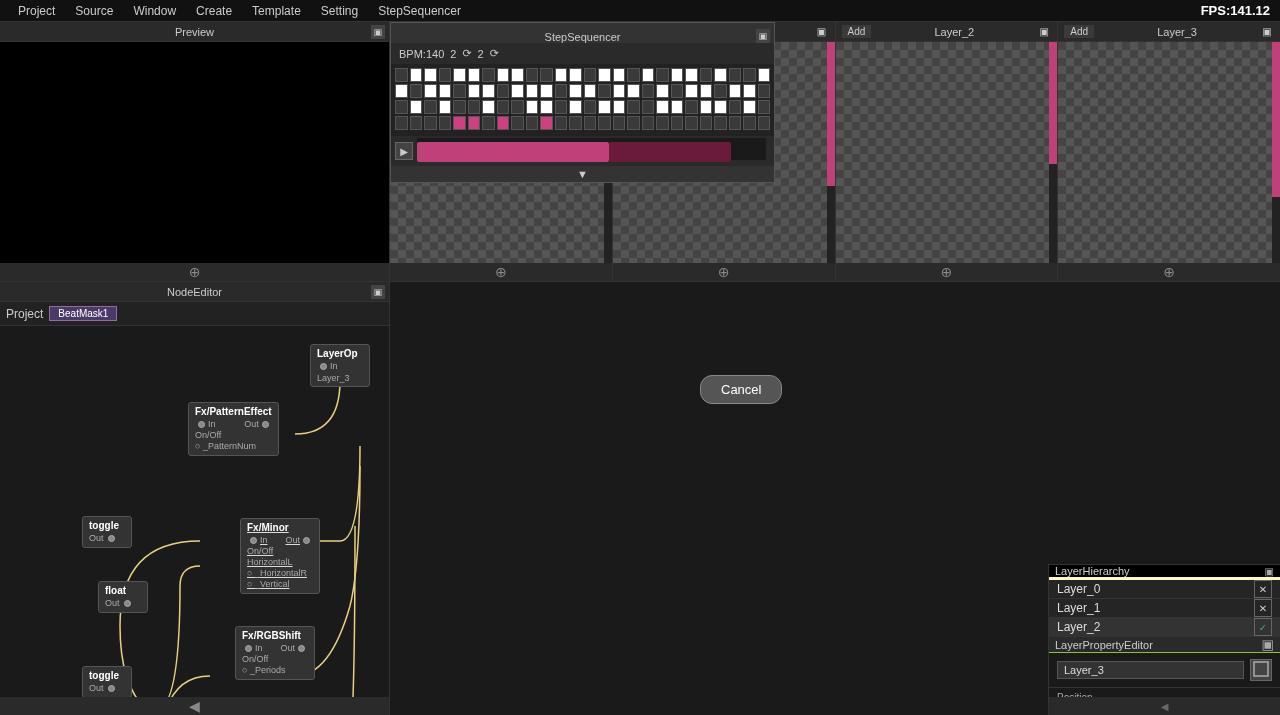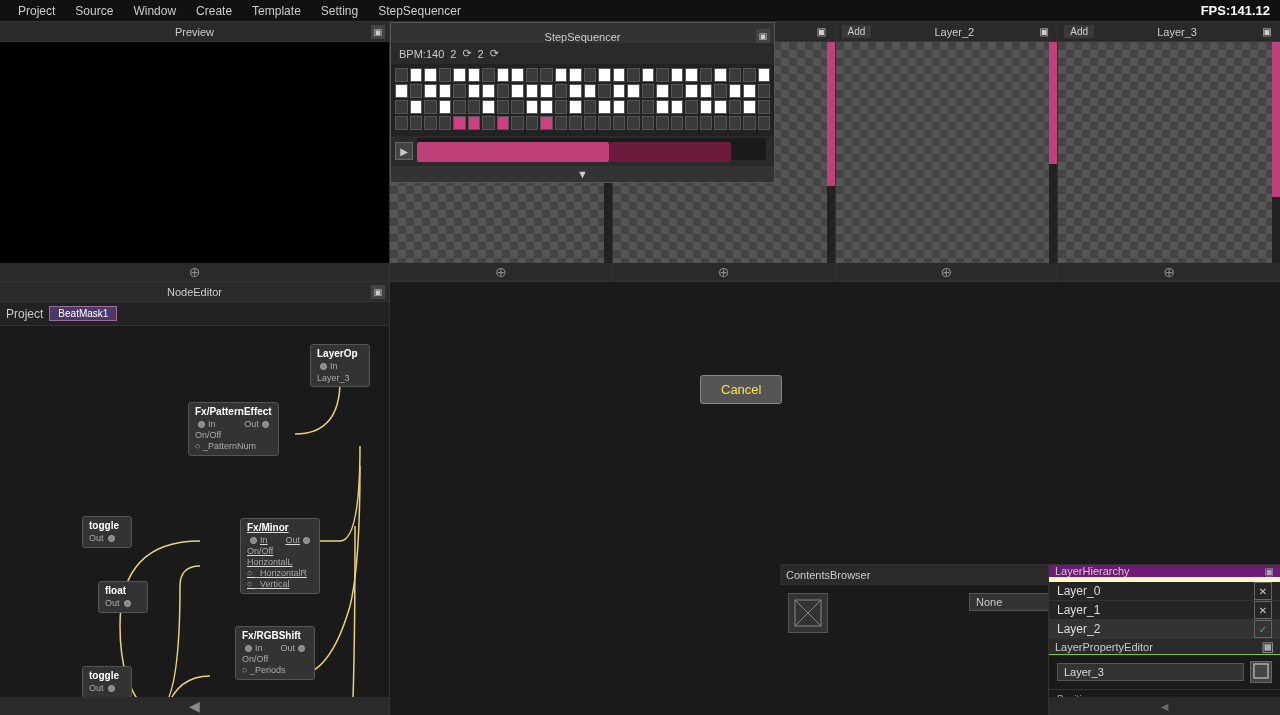--- a/index.html
+++ b/index.html
@@ -358,25 +358,25 @@
     
     #cancel-overlay {
       position: absolute;
       left: 700px;
       top: 375px;
       z-index: 20;
     }
     #cancel-btn {
       background: #555;
       border: 1px solid #888;
-      color: #fde047;
+      color: #ffffff;
       padding: 6px 20px;
       cursor: pointer;
       font-size: 13px;
-      border-radius: 3px;
+      border-radius: 12px;
       text-align: right;
     }
 
     
     #contents-browser {
       position: absolute;
       left: 390px;
       top: 282px;
       right: 210px;
       bottom: 0;
@@ -439,29 +439,29 @@
       top: 282px;
       width: 232px;
       bottom: 0;
       background: #1a1a1a;
       border-left: 1px solid #333;
       border-top: 1px solid #333;
       display: flex;
       flex-direction: column;
     }
     #lh-header {
-      background: #701a75;
+      background: #000000;
       height: 20px;
       display: flex;
       align-items: center;
       justify-content: space-between;
       padding: 0 6px;
       font-size: 11px;
       color: #ccc;
-      border-bottom: 5px solid #fef9c3;
+      border-bottom: 3px solid #fef9c3;
     }
     .lh-icon {
       background: none;
       border: none;
       color: #aaa;
       cursor: pointer;
       font-size: 10px;
     }
 
     
@@ -791,40 +791,20 @@
           </div>
         </div>
         <div class="layer-bottom-bar">
           <span class="move-icon">⊕</span>
         </div>
       </div>
     </div>
 
     <div style="position:relative; flex:1;">
 
-      <div id="contents-browser">
-        <div id="contents-browser-header">
-          <span>ContentsBrowser</span>
-          <button class="cb-close-btn">✕</button>
-        </div>
-        <div id="contents-area">
-          <div class="content-thumb">
-            <svg width="30" height="30">
-              <rect x="2" y="2" width="26" height="26" stroke="#888" fill="none" stroke-width="1"></rect>
-              <line x1="2" y1="2" x2="28" y2="28" stroke="#888" stroke-width="1"></line>
-              <line x1="28" y1="2" x2="2" y2="28" stroke="#888" stroke-width="1"></line>
-            </svg>
-          </div>
-        </div>
-        <div id="none-select">
-          <select class="none-dropdown">
-            <option>None</option>
-          </select>
-        </div>
-      </div>
 
       <div id="layer-hierarchy">
         <div id="lh-header">
           <span>LayerHierarchy</span>
           <button class="lh-icon">▣</button>
         </div>
 
         <div class="layer-item">
           <span class="layer-item-name">Layer_0</span>
           <button class="layer-x-btn">✕</button>

